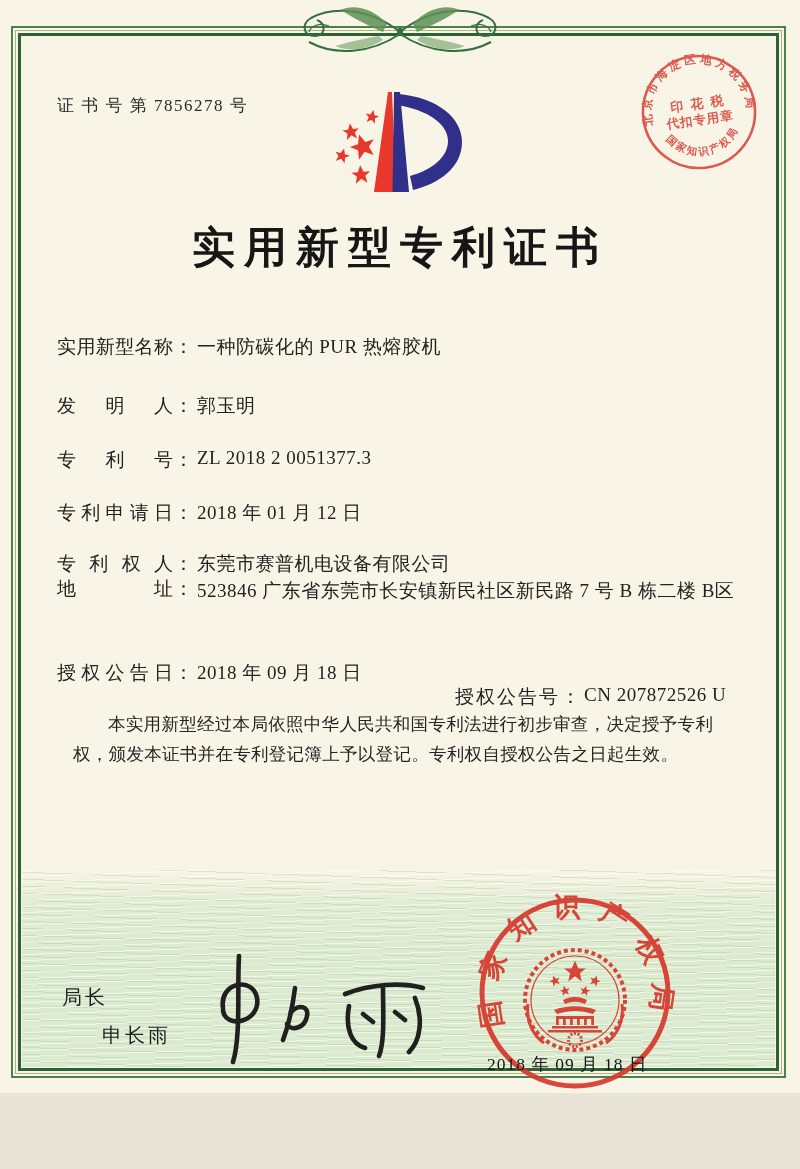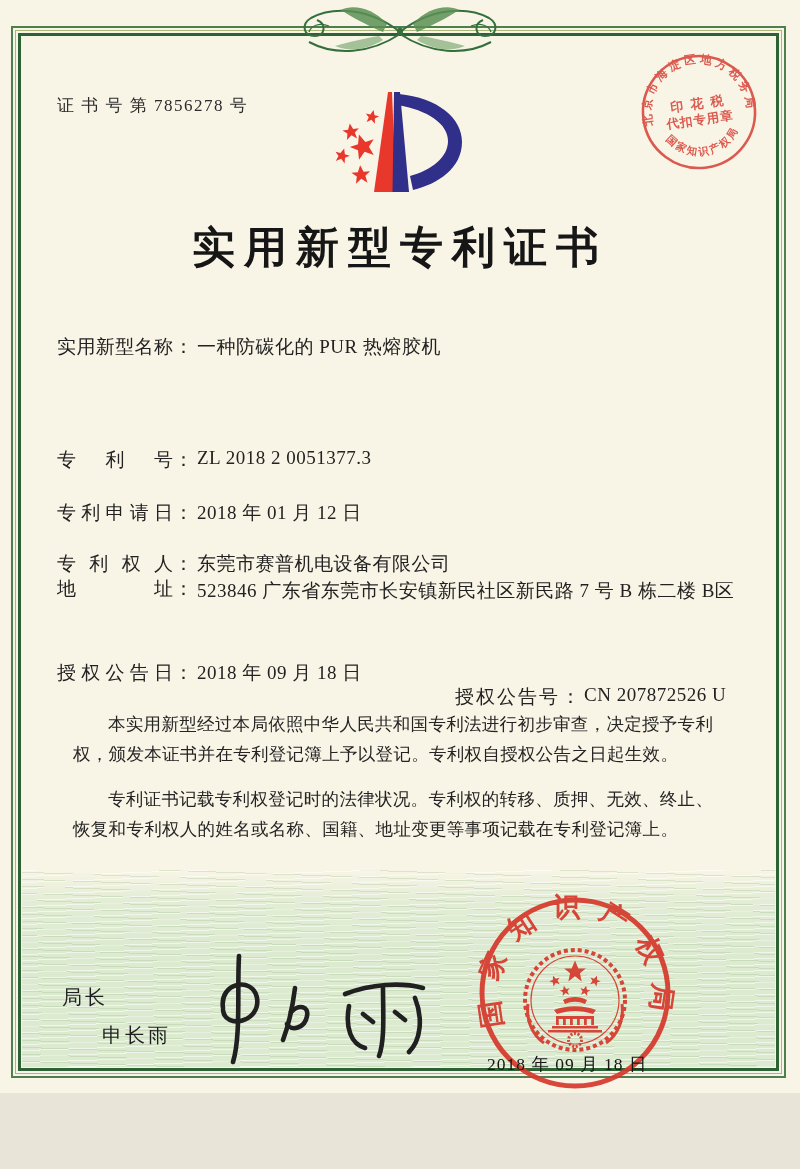--- a/index.html
+++ b/index.html
@@ -107,20 +107,23 @@
       <text x="65" y="61" text-anchor="middle" font-size="13" font-weight="700" letter-spacing="2">印 花 税</text>
       <text x="65" y="77" text-anchor="middle" font-size="12.5" font-weight="700" letter-spacing="1">代扣专用章</text>
     </g>
   </svg>
 
   <div class="title">实用新型专利证书</div>
 
   <div class="frow" style="top:334px">
     <span class="flabel">实用新型名称</span><span class="fcolon">：</span><span class="fvalue">一种防碳化的 PUR 热熔胶机</span>
   </div>
+  <div class="frow" style="top:393px">
+    <span class="flabel">发明人</span><span class="fcolon">：</span><span class="fvalue">郭玉明</span>
+  </div>
   <div class="frow" style="top:447px">
     <span class="flabel">专利号</span><span class="fcolon">：</span><span class="fvalue">ZL 2018 2 0051377.3</span>
   </div>
   <div class="frow" style="top:500px">
     <span class="flabel">专利申请日</span><span class="fcolon">：</span><span class="fvalue">2018 年 01 月 12 日</span>
   </div>
   <div class="frow" style="top:551px">
     <span class="flabel">专利权人</span><span class="fcolon">：</span><span class="fvalue">东莞市赛普机电设备有限公司</span>
   </div>
   <div class="frow" style="top:576px">
@@ -128,21 +131,20 @@
   </div>
   <div class="frow" style="top:660px">
     <span class="flabel">授权公告日</span><span class="fcolon">：</span><span class="fvalue">2018 年 09 月 18 日</span>
     <span class="right-pair">
       <span class="rlabel">授权公告号</span><span class="fcolon">：</span><span class="fvalue">CN 207872526 U</span>
     </span>
   </div>
 
   <div class="body-text">
     <p>本实用新型经过本局依照中华人民共和国专利法进行初步审查，决定授予专利权，颁发本证书并在专利登记簿上予以登记。专利权自授权公告之日起生效。</p>
-    <p>专利证书记载专利权登记时的法律状况。专利权的转移、质押、无效、终止、恢复和专利权人的姓名或名称、国籍、地址变更等事项记载在专利登记簿上。</p>
   </div>
 
   <div class="sig-title">局长</div>
   <div class="sig-name">申长雨</div>
 
   <svg class="signature" width="245" height="125" viewBox="0 0 245 125">
     <g stroke="#202020" stroke-width="4.6" fill="none" stroke-linecap="round" stroke-linejoin="round">
       <path d="M28,60 C24,34 58,28 62,50 C66,74 30,82 28,62"></path>
       <path d="M44,8 C42,40 46,88 38,114"></path>
       <path d="M96,64 C104,56 114,58 112,68 C110,80 96,84 92,76"></path>

